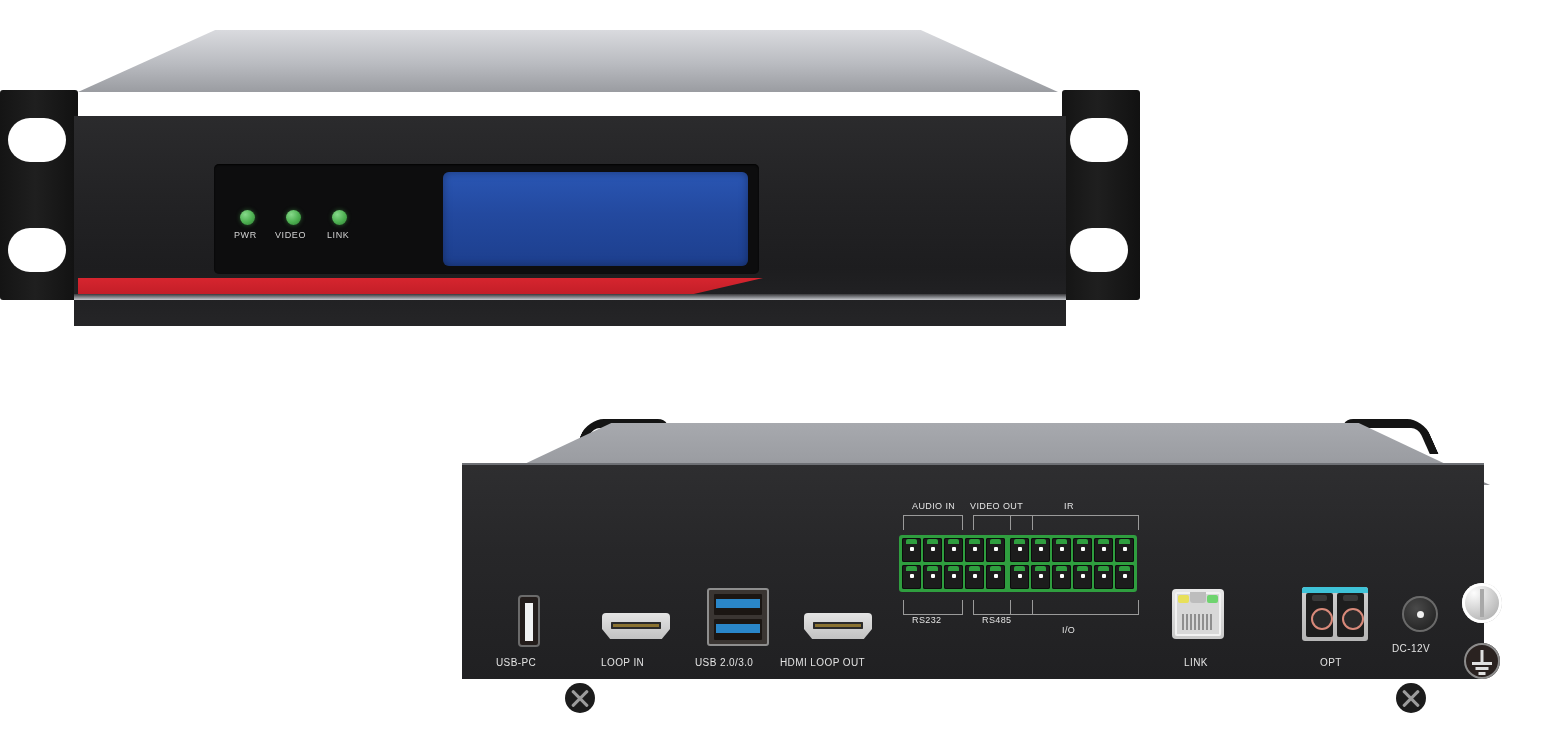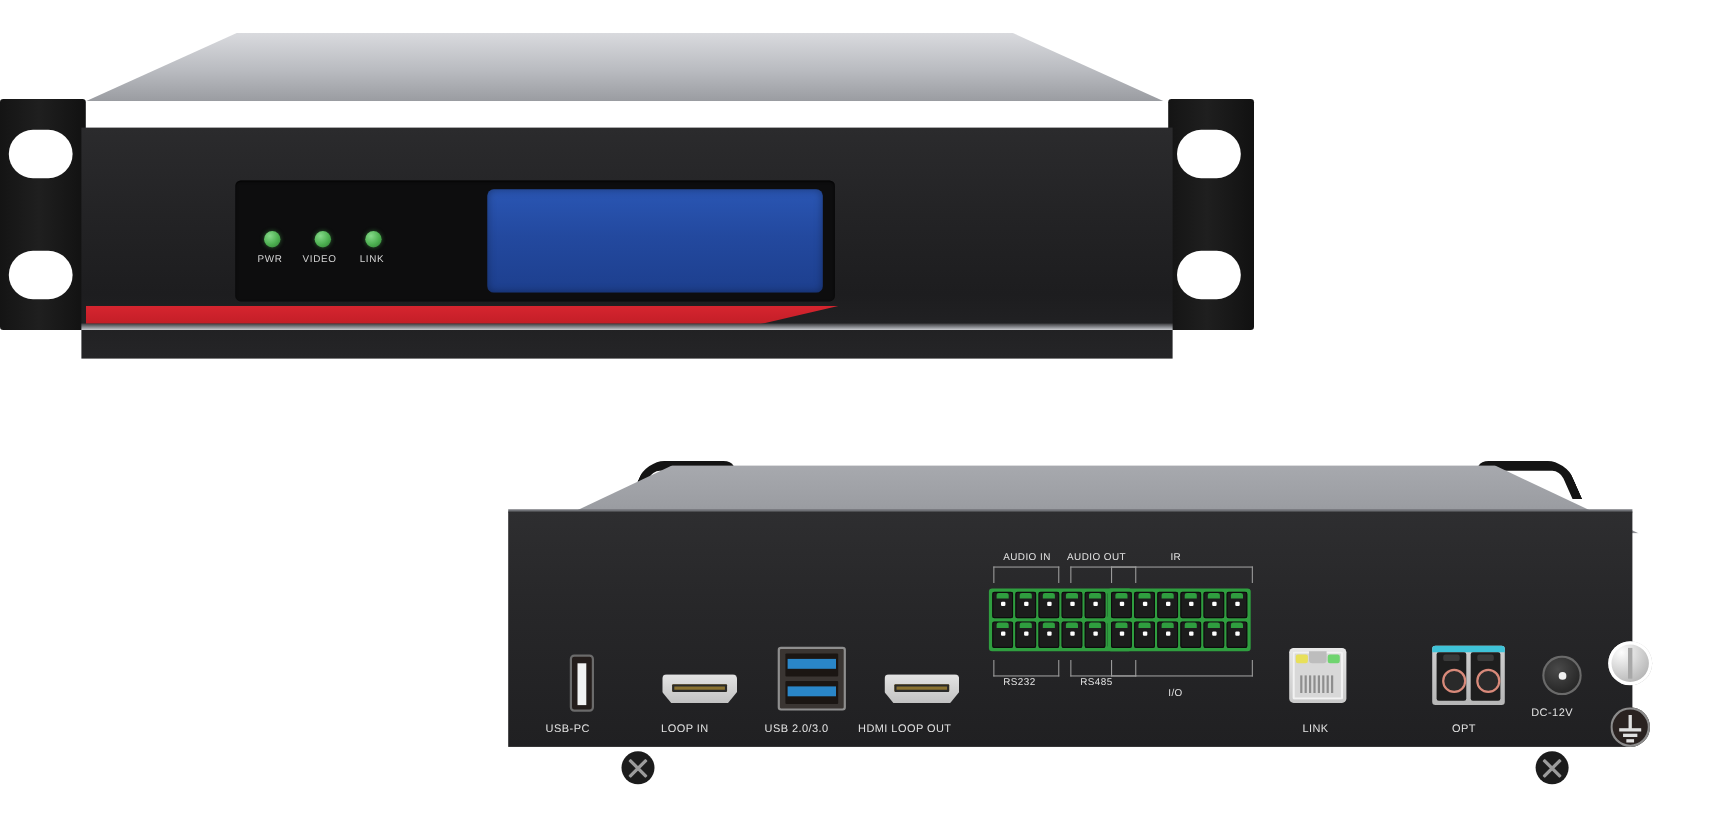--- a/index.html
+++ b/index.html
@@ -623,21 +623,21 @@
     <div class="usb-stack">
       <div class="usb-slot"></div>
       <div class="usb-slot"></div>
     </div>
     <div class="port-label" style="left:233px; top:192px">USB 2.0/3.0</div>
 
     <div class="hdmi" style="left:342px; top:148px"></div>
     <div class="port-label" style="left:318px; top:192px">HDMI LOOP OUT</div>
 
     <div class="port-label" style="left:450px; top:36px; font-size:9px">AUDIO IN</div>
-    <div class="port-label" style="left:508px; top:36px; font-size:9px">AUDIO OUT</div>
+    <div class="port-label" style="left:508px; top:36px; font-size:9px">VIDEO OUT</div>
     <div class="bracket top" style="left:441px; top:50px; width:58px;"></div>
     <div class="bracket top" style="left:511px; top:50px; width:58px;"></div>
 
     <div class="terminal-block" style="left:437px; top:70px">
       <div class="term-row">
         <div class="term-pin"></div>
         <div class="term-pin"></div>
         <div class="term-pin"></div>
         <div class="term-pin"></div>
         <div class="term-pin"></div>

